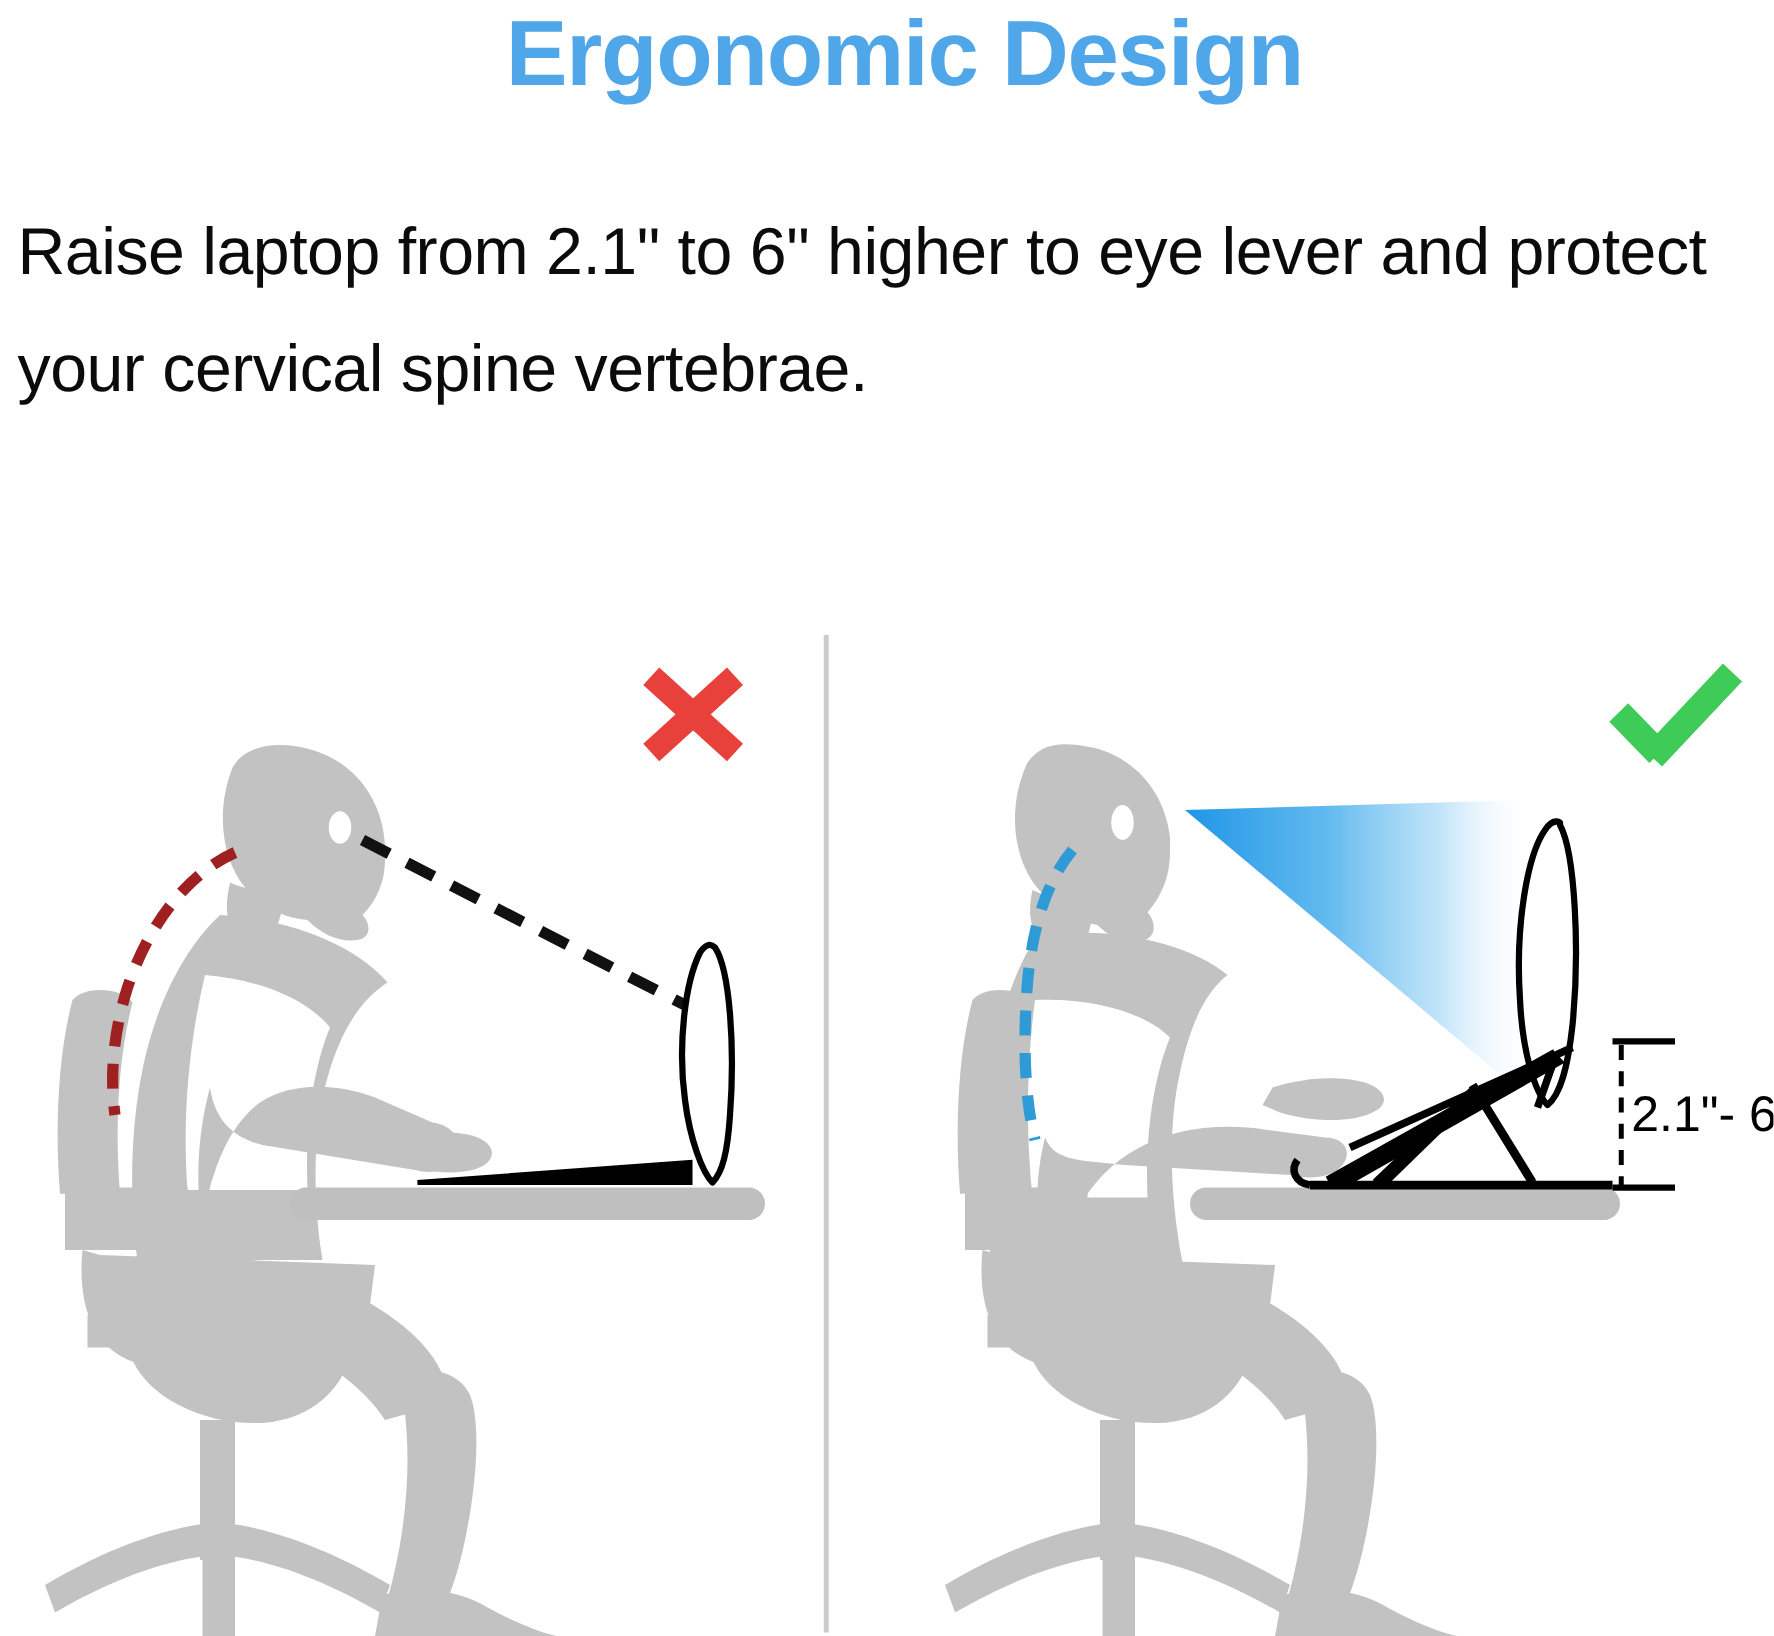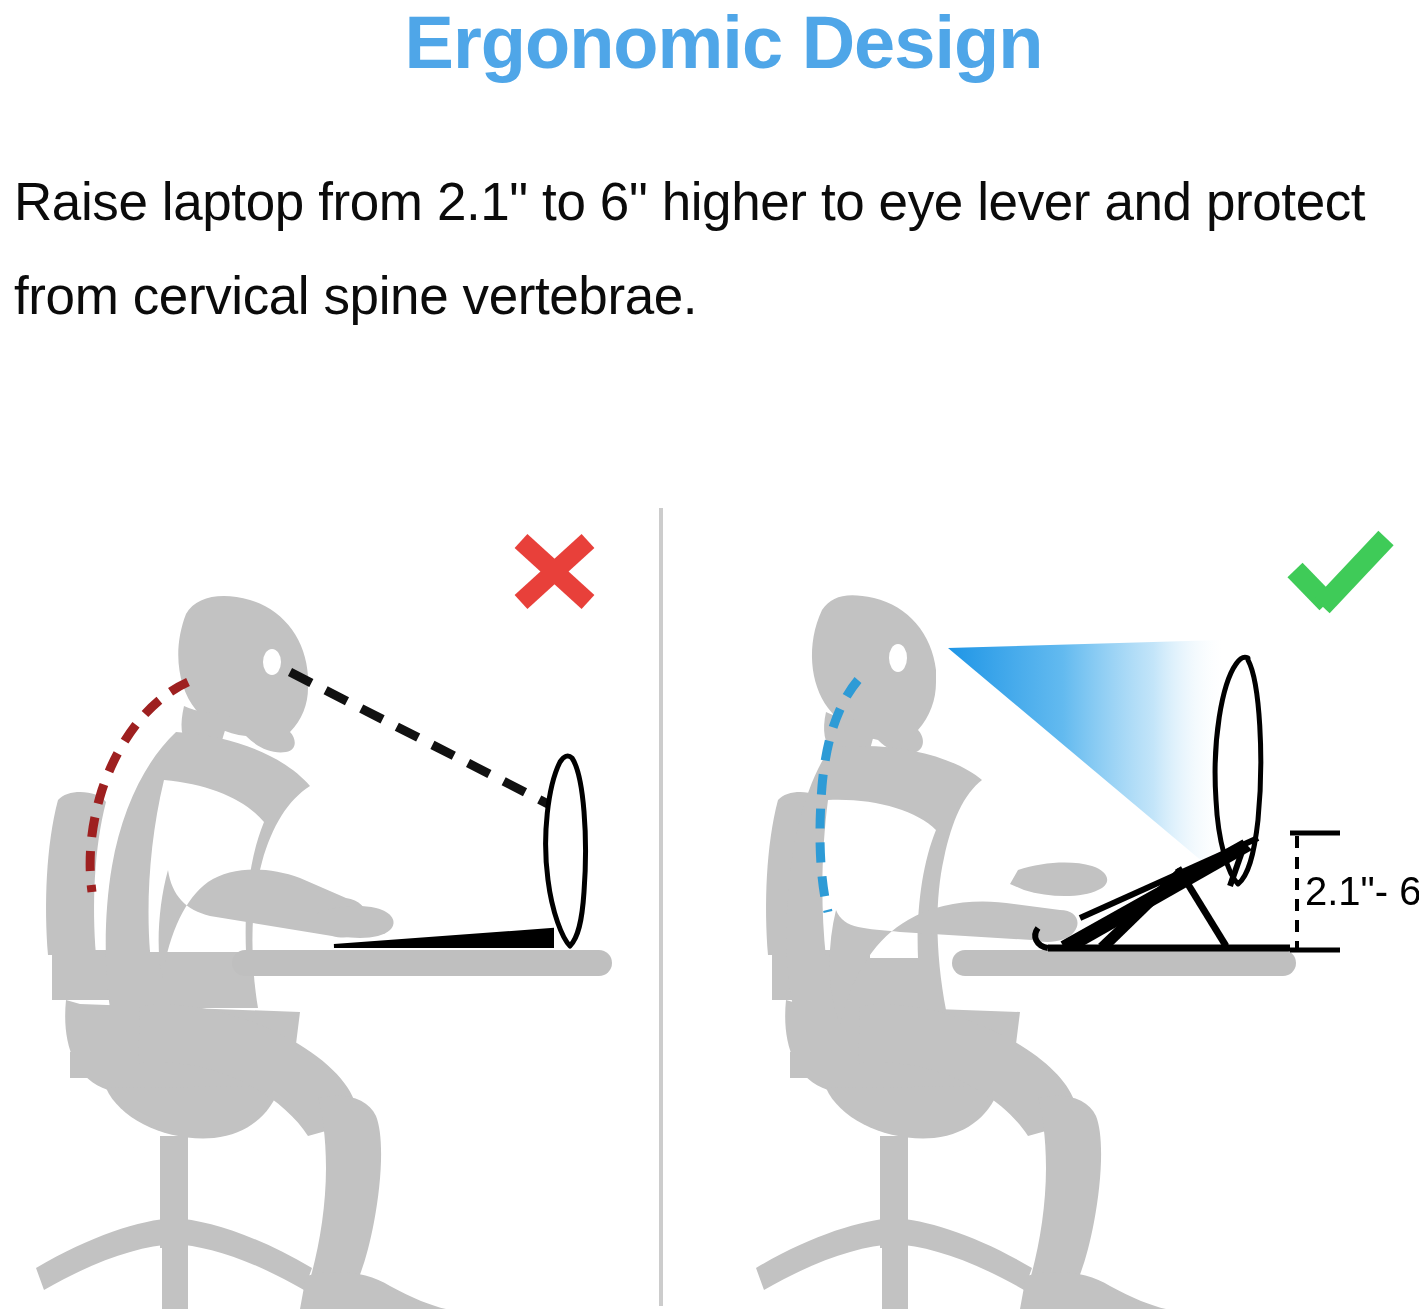--- a/index.html
+++ b/index.html
@@ -61,21 +61,21 @@
 </style>
 </head>
 <body>
 
 <div id="page">
 
   <div id="headline">Ergonomic Design</div>
 
   <div id="subtext">
     <div>Raise laptop from 2.1" to 6" higher to eye lever and protect</div>
-    <div>from cervical spine vertebrae.</div>
+    <div>your cervical spine vertebrae.</div>
   </div>
 
   <div id="illustration">
     <svg width="1419" height="1309" viewBox="0 0 1419 1309" xmlns="http://www.w3.org/2000/svg">
       <defs>
         <linearGradient id="coneGrad" x1="0" y1="0" x2="1" y2="0">
           <stop offset="0%" stop-color="#1E95E6" stop-opacity="1"></stop>
           <stop offset="42%" stop-color="#55B4EE" stop-opacity="0.92"></stop>
           <stop offset="75%" stop-color="#AFDCF7" stop-opacity="0.75"></stop>
           <stop offset="100%" stop-color="#FFFFFF" stop-opacity="0.15"></stop>

